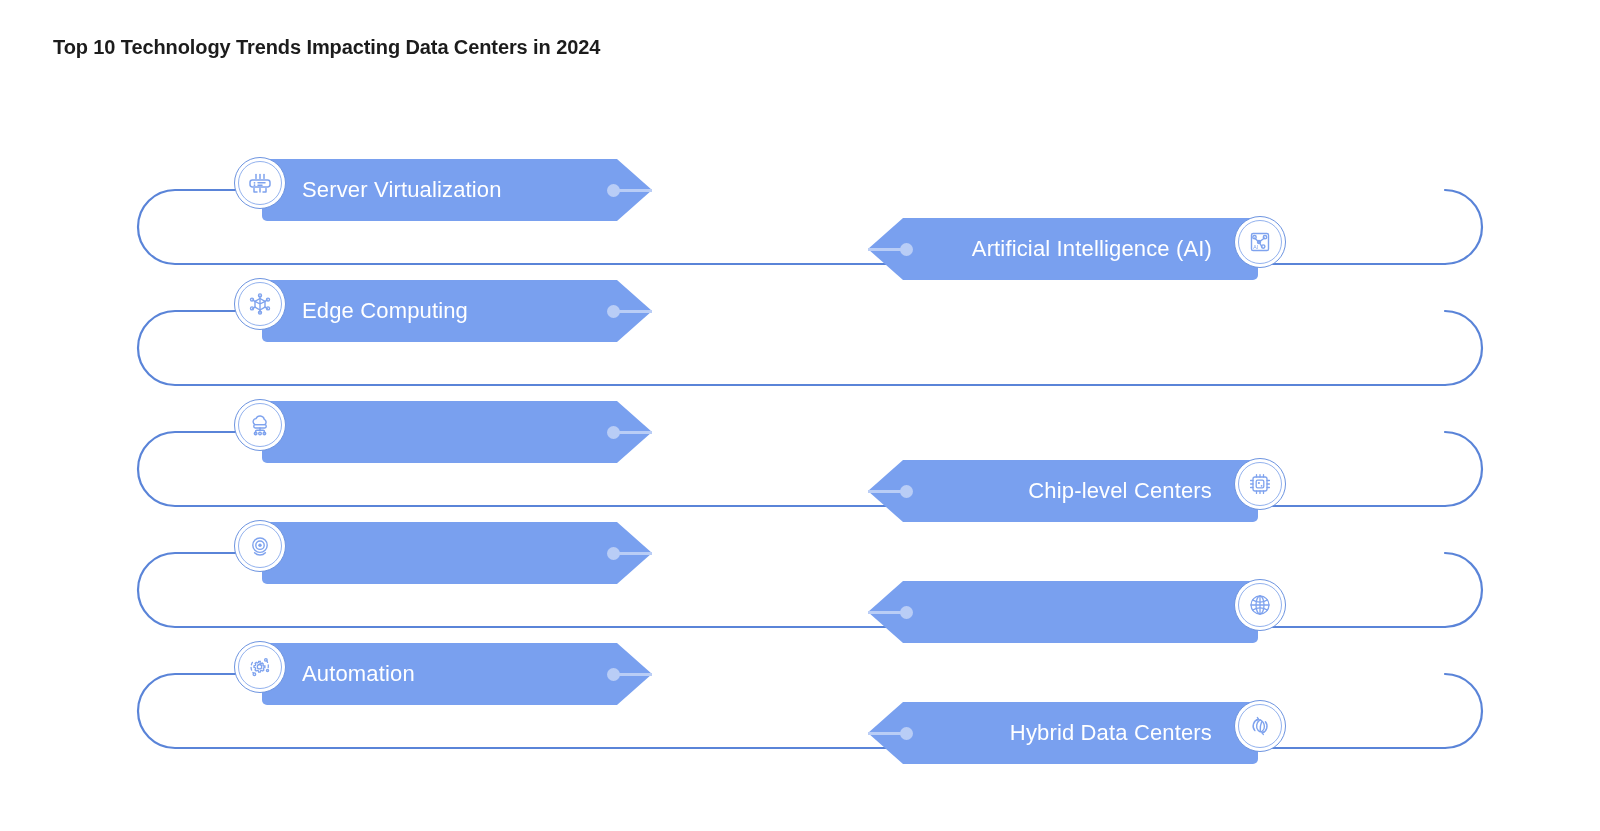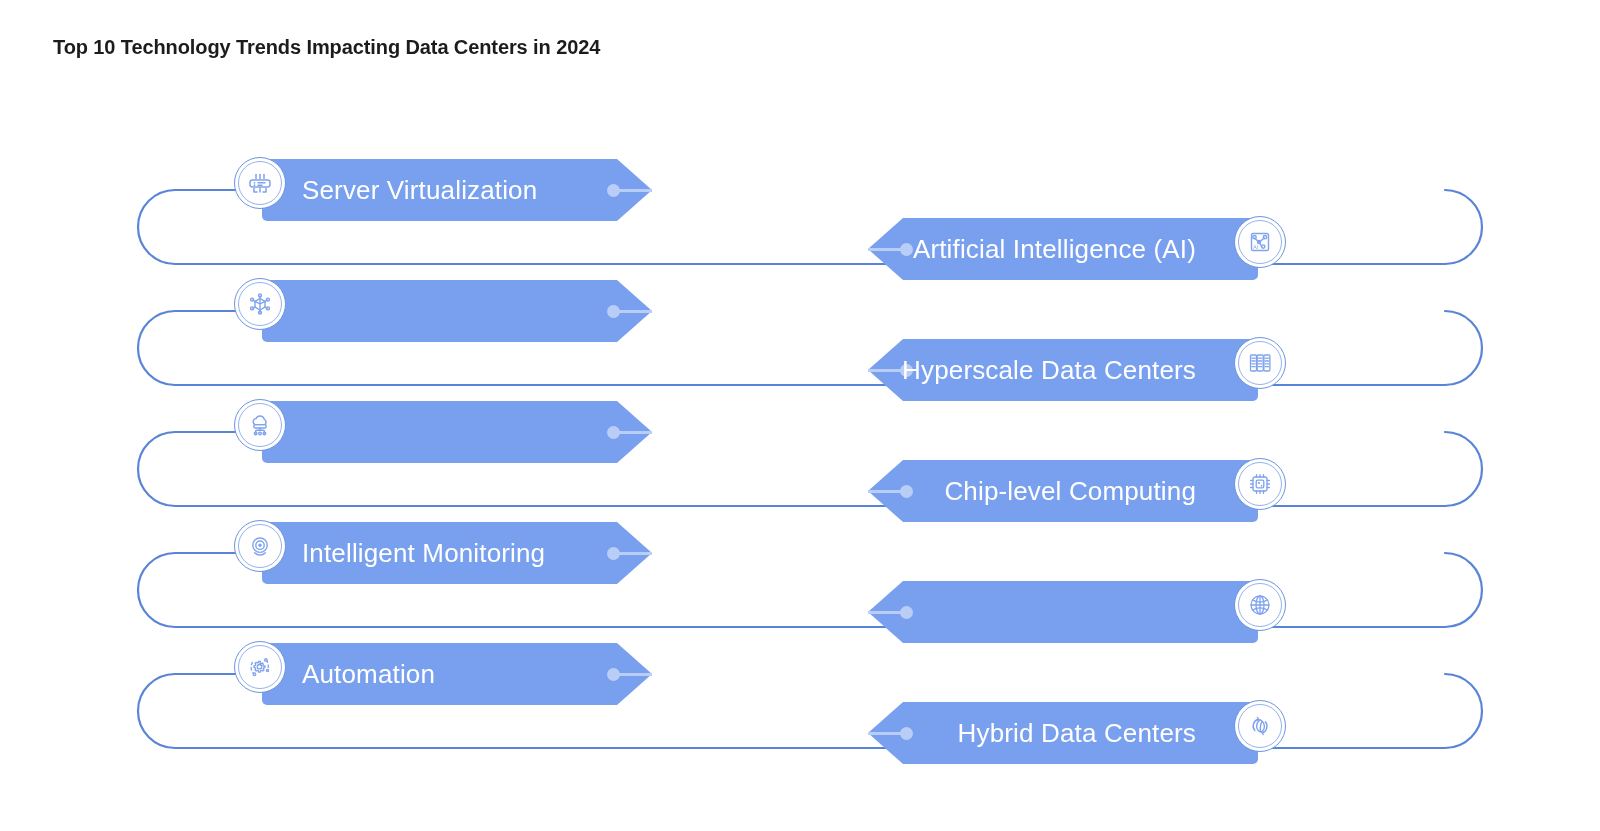--- a/index.html
+++ b/index.html
@@ -48,27 +48,27 @@
     clip-path:polygon(35px 0, 390px 0, 390px 62px, 35px 62px, 0 31px);
     border-top-right-radius:5px;
     border-bottom-right-radius:5px;
   }
 
   
   .chev-label{
     position:absolute;
     top:0;height:62px;
     line-height:62px;
-    font-size:26px;
+    font-size:22px;
     color:#ffffff;
     white-space:nowrap;
     letter-spacing:0.15px;
   }
   .row.left  .chev-label{ left:40px;  text-align:left; }
-  .row.right .chev-label{ right:62px; text-align:right; }
+  .row.right .chev-label{ right:46px; text-align:right; }
 
   
   .stub{
     position:absolute;
     top:30px;height:3px;
     background:#b9cdf6;
   }
   .row.left  .stub{ left:348px; width:42px; }
   .row.right .stub{ right:348px; width:42px; }
   .dot{
@@ -170,53 +170,37 @@
         <circle cx="18.2" cy="19.6" r="1.7"></circle>
         <text x="8.2" y="21.6" font-family="Liberation Sans, sans-serif" font-size="5.2" fill="#7fa3ee" stroke="none">AI</text>
       </svg>
     </div>
   </div>
 
   <div class="row left" style="top:280px;">
     <div class="chev"></div>
     <div class="stub"></div>
     <div class="dot"></div>
+    <div class="chev-label">Edge Computing</div>
     <div class="badge">
       <div class="badge-ring"></div>
       <svg width="30" height="30" viewBox="0 0 30 30" fill="none" stroke="#7fa3ee" stroke-width="1.4" stroke-linecap="round" stroke-linejoin="round">
         <path d="M 15 9.5 L 20 12.4 V 18.1 L 15 21 L 10 18.1 V 12.4 Z"></path>
         <path d="M 15 9.5 V 15 L 20 12.4 M 15 15 L 10 12.4 M 15 15 V 21"></path>
         <path d="M 15 9.5 V 7 M 20 12.4 L 22.3 11 M 20 18.1 L 22.3 19.5 M 15 21 V 23.5 M 10 18.1 L 7.7 19.5 M 10 12.4 L 7.7 11"></path>
         <circle cx="15" cy="6.4" r="1.5"></circle>
         <circle cx="23" cy="10.6" r="1.5"></circle>
         <circle cx="23" cy="19.4" r="1.5"></circle>
         <circle cx="15" cy="23.6" r="1.5"></circle>
         <circle cx="7" cy="19.4" r="1.5"></circle>
         <circle cx="7" cy="10.6" r="1.5"></circle>
       </svg>
     </div>
   </div>
 
-  <div class="row right" style="top:339px;">
-    <div class="chev"></div>
-    <div class="stub"></div>
-    <div class="dot"></div>
-    <div class="chev-label">Hyperscale Data Centers</div>
-    <div class="badge">
-      <div class="badge-ring"></div>
-      <svg width="30" height="30" viewBox="0 0 30 30" fill="none" stroke="#7fa3ee" stroke-width="1.3" stroke-linecap="round">
-        <rect x="5.5" y="7" width="6" height="16" rx="1.1"></rect>
-        <rect x="12.2" y="7" width="6" height="16" rx="1.1"></rect>
-        <rect x="18.9" y="7" width="6" height="16" rx="1.1"></rect>
-        <path d="M 6.8 10.2 H 10.2 M 6.8 13 H 10.2 M 6.8 15.8 H 10.2 M 6.8 18.6 H 10.2"></path>
-        <path d="M 13.5 10.2 H 16.9 M 13.5 13 H 16.9 M 13.5 15.8 H 16.9 M 13.5 18.6 H 16.9"></path>
-        <path d="M 20.2 10.2 H 23.6 M 20.2 13 H 23.6 M 20.2 15.8 H 23.6 M 20.2 18.6 H 23.6"></path>
-      </svg>
-    </div>
-  </div>
 
   <div class="row left" style="top:401px;">
     <div class="chev"></div>
     <div class="stub"></div>
     <div class="dot"></div>
     <div class="badge">
       <div class="badge-ring"></div>
       <svg width="30" height="30" viewBox="0 0 30 30" fill="none" stroke="#7fa3ee" stroke-width="1.4" stroke-linecap="round">
         <path d="M 10.2 14.6 A 3.1 3.1 0 0 1 11 8.6 A 4.4 4.4 0 0 1 19.3 9.4 A 3 3 0 0 1 19.8 14.6 Z"></path>
         <rect x="8.8" y="14.6" width="12.4" height="3.4" rx="1.4"></rect>
@@ -225,41 +209,40 @@
         <circle cx="15" cy="23.5" r="1.3"></circle>
         <circle cx="19.4" cy="23.5" r="1.3"></circle>
       </svg>
     </div>
   </div>
 
   <div class="row right" style="top:460px;">
     <div class="chev"></div>
     <div class="stub"></div>
     <div class="dot"></div>
-    <div class="chev-label">Chip-level Computing</div>
+    <div class="chev-label">Chip-level Centers</div>
     <div class="badge">
       <div class="badge-ring"></div>
       <svg width="30" height="30" viewBox="0 0 30 30" fill="none" stroke="#7fa3ee" stroke-width="1.3" stroke-linecap="round">
         <rect x="8" y="8" width="14" height="14" rx="2"></rect>
         <rect x="11.2" y="11.2" width="7.6" height="7.6" rx="1.4"></rect>
         <circle cx="13.9" cy="14" r="1.1" fill="#7fa3ee" stroke="none"></circle>
         <circle cx="16.6" cy="16.8" r="0.9" fill="#7fa3ee" stroke="none"></circle>
         <path d="M 11.5 5.6 V 8 M 15 5.6 V 8 M 18.5 5.6 V 8"></path>
         <path d="M 11.5 22 V 24.4 M 15 22 V 24.4 M 18.5 22 V 24.4"></path>
         <path d="M 5.6 11.5 H 8 M 5.6 15 H 8 M 5.6 18.5 H 8"></path>
         <path d="M 22 11.5 H 24.4 M 22 15 H 24.4 M 22 18.5 H 24.4"></path>
       </svg>
     </div>
   </div>
 
   <div class="row left" style="top:522px;">
     <div class="chev"></div>
     <div class="stub"></div>
     <div class="dot"></div>
-    <div class="chev-label">Intelligent Monitoring</div>
     <div class="badge">
       <div class="badge-ring"></div>
       <svg width="30" height="30" viewBox="0 0 30 30" fill="none" stroke="#7fa3ee" stroke-width="1.4" stroke-linecap="round">
         <circle cx="15" cy="14.2" r="7.2"></circle>
         <circle cx="15" cy="14.2" r="4.2"></circle>
         <circle cx="15" cy="14.2" r="1.7" fill="#7fa3ee" stroke="none"></circle>
         <path d="M 9.6 21.7 A 7.5 7.5 0 0 0 20.4 21.7"></path>
       </svg>
     </div>
   </div>

